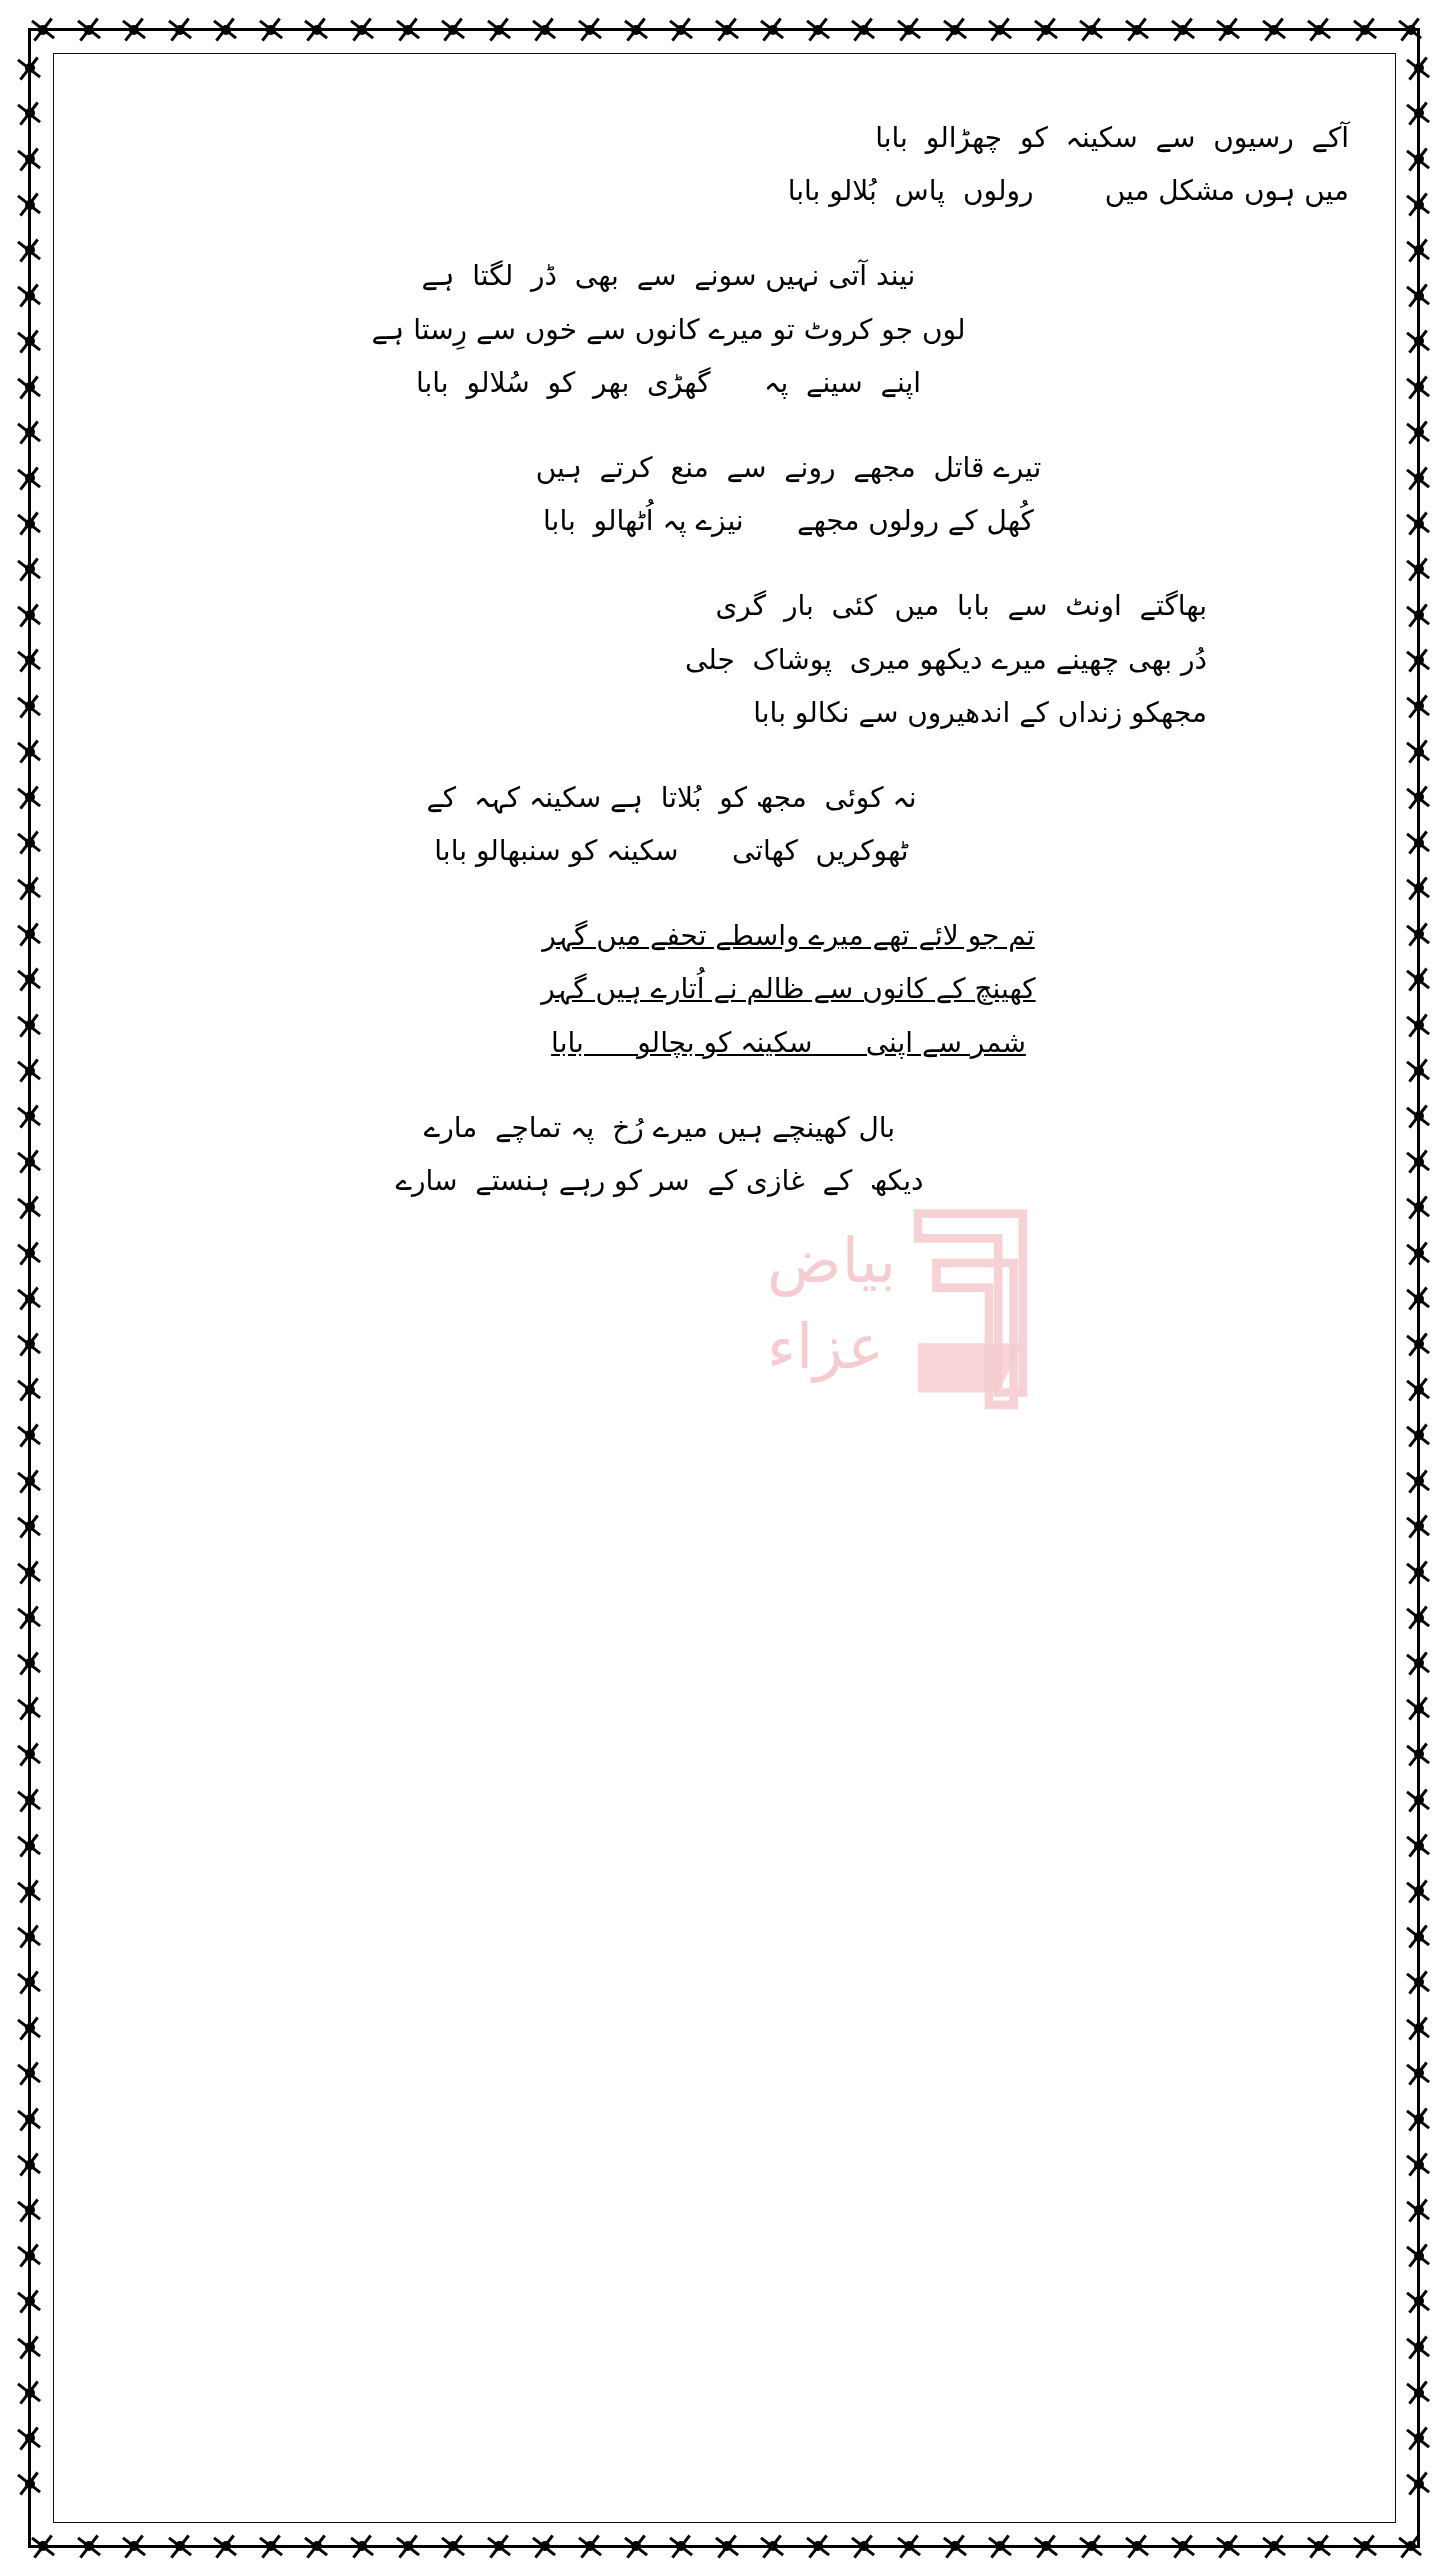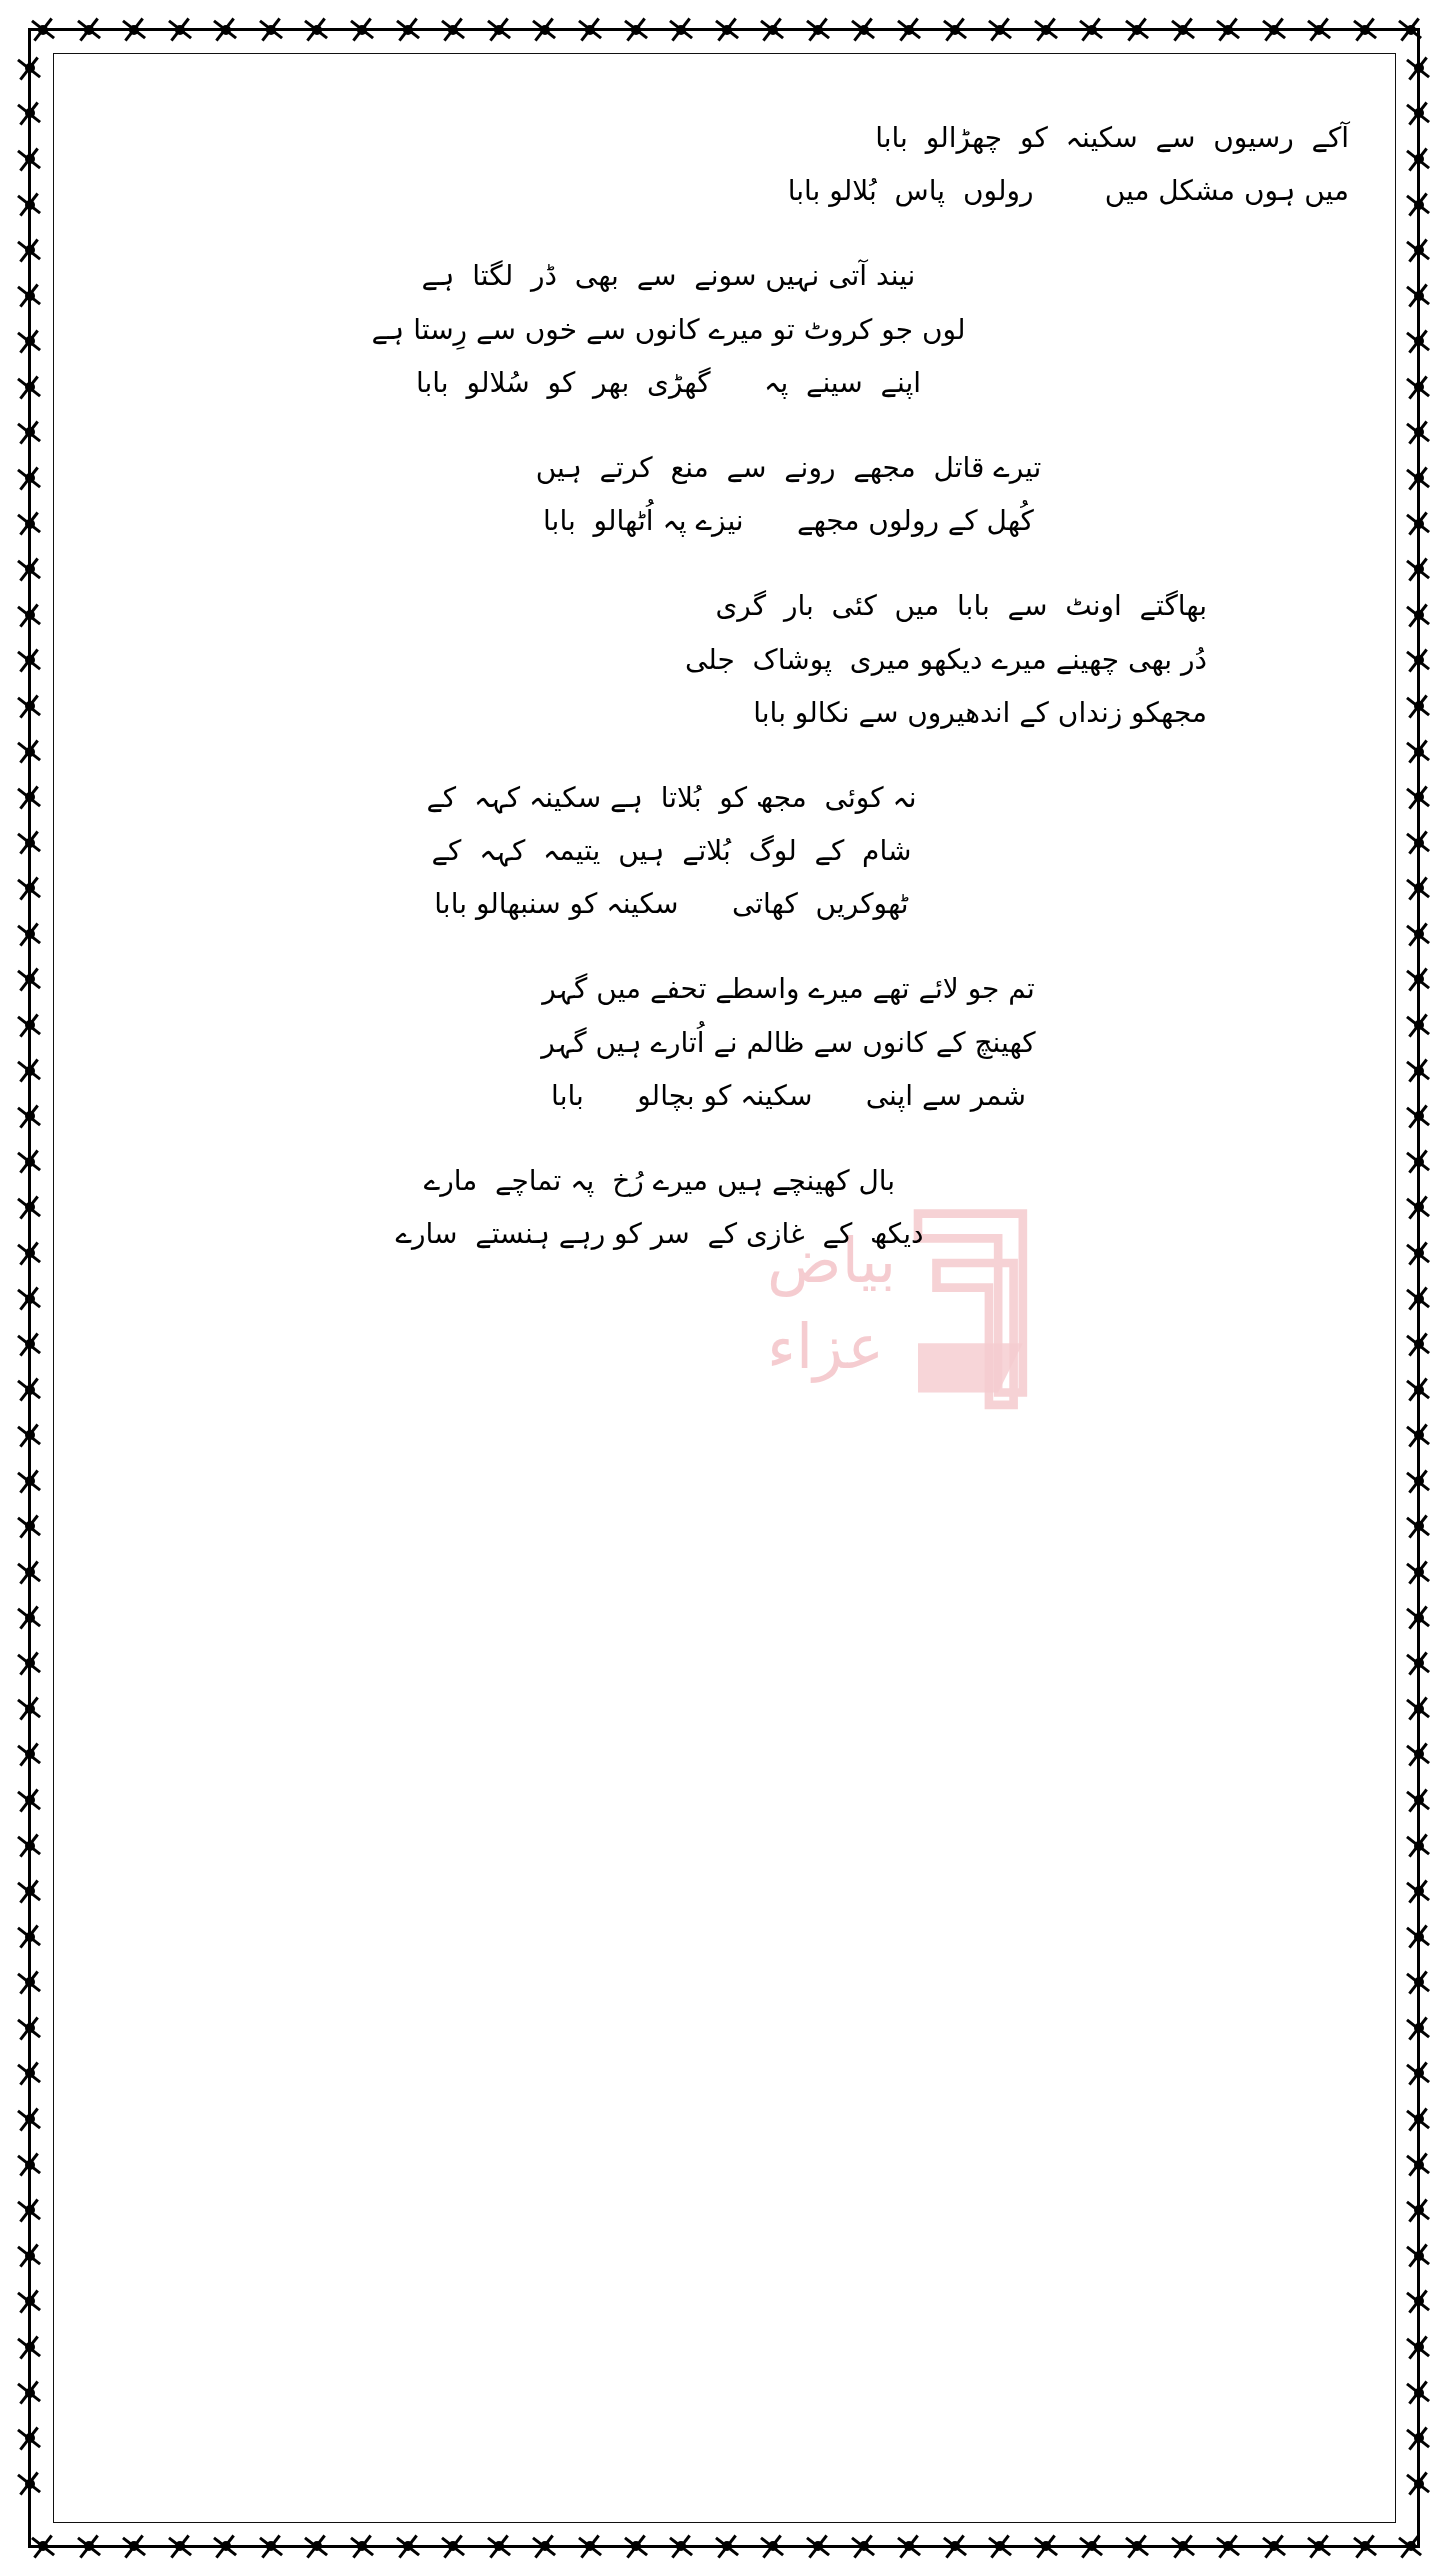--- a/index.html
+++ b/index.html
@@ -110,21 +110,21 @@
   .stanza-1 { padding-right: 111px; }
   .stanza-1 .verse-line { text-align: center; }
   .stanza-2 { padding-left: 129px; }
   .stanza-2 .verse-line { text-align: center; }
   .stanza-3 { padding-right: 142px; }
   .stanza-3 .verse-line { text-align: right; }
   .stanza-4 { padding-left: 74px; }
   .stanza-4 .verse-line { text-align: center; }
   .stanza-5 { padding-right: 105px; }
   .stanza-5 .verse-line { text-align: center; }
-  .stanza-6 { padding-left: 129px; }
+  .stanza-6 { padding-left: 129px; text-decoration: underline; }
   .stanza-6 .verse-line { text-align: center; }
   .stanza-7 { padding-right: 129px; }
   .stanza-7 .verse-line { text-align: center; }
 </style>
 </head>
 <body>
 
 <div class="page-frame">
   <div class="wire wire-top"></div>
   <div class="wire wire-bottom"></div>
@@ -675,21 +675,20 @@
         <div class="verse-line">تیرے قاتل  مجھے  رونے  سے  منع  کرتے  ہیں</div>
         <div class="verse-line">کُھل کے رولوں مجھے      نیزے پہ اُٹھالو  بابا</div>
       </div>
       <div class="stanza stanza-3">
         <div class="verse-line">بھاگتے  اونٹ  سے  بابا  میں  کئی  بار  گری</div>
         <div class="verse-line">دُر بھی چھینے میرے دیکھو میری  پوشاک  جلی</div>
         <div class="verse-line">مجھکو زنداں کے اندھیروں سے نکالو بابا</div>
       </div>
       <div class="stanza stanza-5">
         <div class="verse-line">نہ کوئی  مجھ کو  بُلاتا  ہے سکینہ کہہ  کے</div>
-        <div class="verse-line">شام  کے  لوگ  بُلاتے  ہیں  یتیمہ  کہہ  کے</div>
         <div class="verse-line">ٹھوکریں  کھاتی      سکینہ کو سنبھالو بابا</div>
       </div>
       <div class="stanza stanza-6">
         <div class="verse-line">تم جو لائے تھے میرے واسطے تحفے میں گہر</div>
         <div class="verse-line">کھینچ کے کانوں سے ظالم نے اُتارے ہیں گہر</div>
         <div class="verse-line">شمر سے اپنی      سکینہ کو بچالو      بابا</div>
       </div>
       <div class="stanza stanza-7">
         <div class="verse-line">بال کھینچے ہیں میرے رُخ  پہ تماچے  مارے</div>
         <div class="verse-line">دیکھ  کے  غازی کے  سر کو رہے ہنستے  سارے</div>

